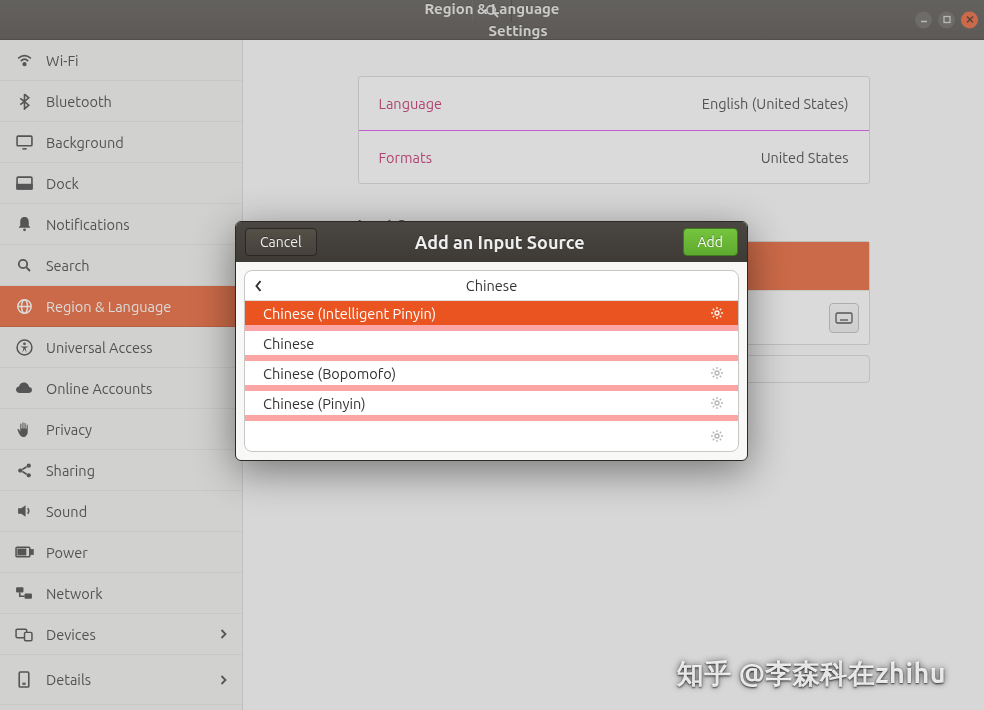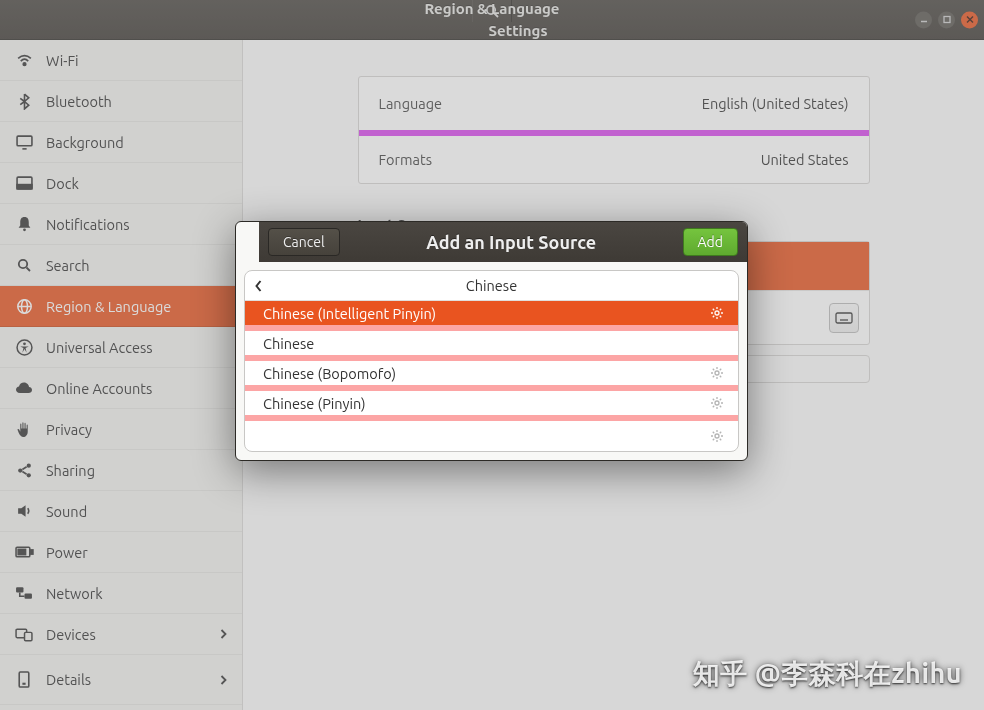--- a/index.html
+++ b/index.html
@@ -110,22 +110,22 @@
     border: 1px solid #d6d5d3;
     border-radius: 3px;
     background: #fff;
   }
   .settings-row {
     display: flex;
     height: 53px;
     align-items: center;
     padding: 0 20px;
   }
-  .settings-row + .settings-row { border-top: 6px solid #d946ef; justify-content: flex-end; }
-  .settings-row .lbl { flex:1; color:#404040; }
+  .settings-row + .settings-row { border-top: 1px solid #d946ef; justify-content: flex-end; }
+  .settings-row .lbl { flex:1; color:#be185d; }
   .settings-row .val { color:#2f2f2f; }
 
   .section-title {
     width:512px; margin: 32px auto 8px; font-weight:700; color:#2f2f2f;
   }
 
   .input-sources {
     width:512px; margin:0 auto;
     border:1px solid #d6d5d3;
     border-radius:3px;
@@ -170,21 +170,20 @@
     border:1px solid #2c2a26;
     border-radius:6px;
     box-shadow: 0 10px 40px rgba(0,0,0,0.45);
     overflow:hidden;
   }
   .modal-header {
     height:40px;
     background: linear-gradient(to bottom,#4a4641,#3e3a35);
     display:flex; align-items:center; justify-content:space-between;
     padding:0 9px;
-    margin-left:23px;
   }
   .mh-btn {
     height:28px; padding:0 14px;
     border:1px solid #2a2825;
     border-radius:4px;
     background:linear-gradient(#545048,#46423b);
     color:#eee; font-size:14px;
     display:flex;align-items:center;
     text-shadow:0 -1px rgba(0,0,0,0.3);
     cursor:pointer;
@@ -225,21 +224,21 @@
   .lang-row:last-child{ border-bottom:none; }
   .lang-row.sel {
     background:#e95420; color:#fff;
   }
   .cog { position:absolute; right:14px; opacity:.55; }
   .lang-row.sel .cog { opacity:.95; }
 
   
   .watermark {
     position:absolute;
-    right:22px; bottom:18px;
+    right:38px; bottom:18px;
     color:rgba(255,255,255,0.88);
     font-size:27px;
     font-weight:600;
     text-shadow:0 0 6px rgba(0,0,0,0.6), 0 1px 2px rgba(0,0,0,0.7);
     letter-spacing:0.5px;
     pointer-events:none;
   }
 
   svg { display:block; }
 </style>

